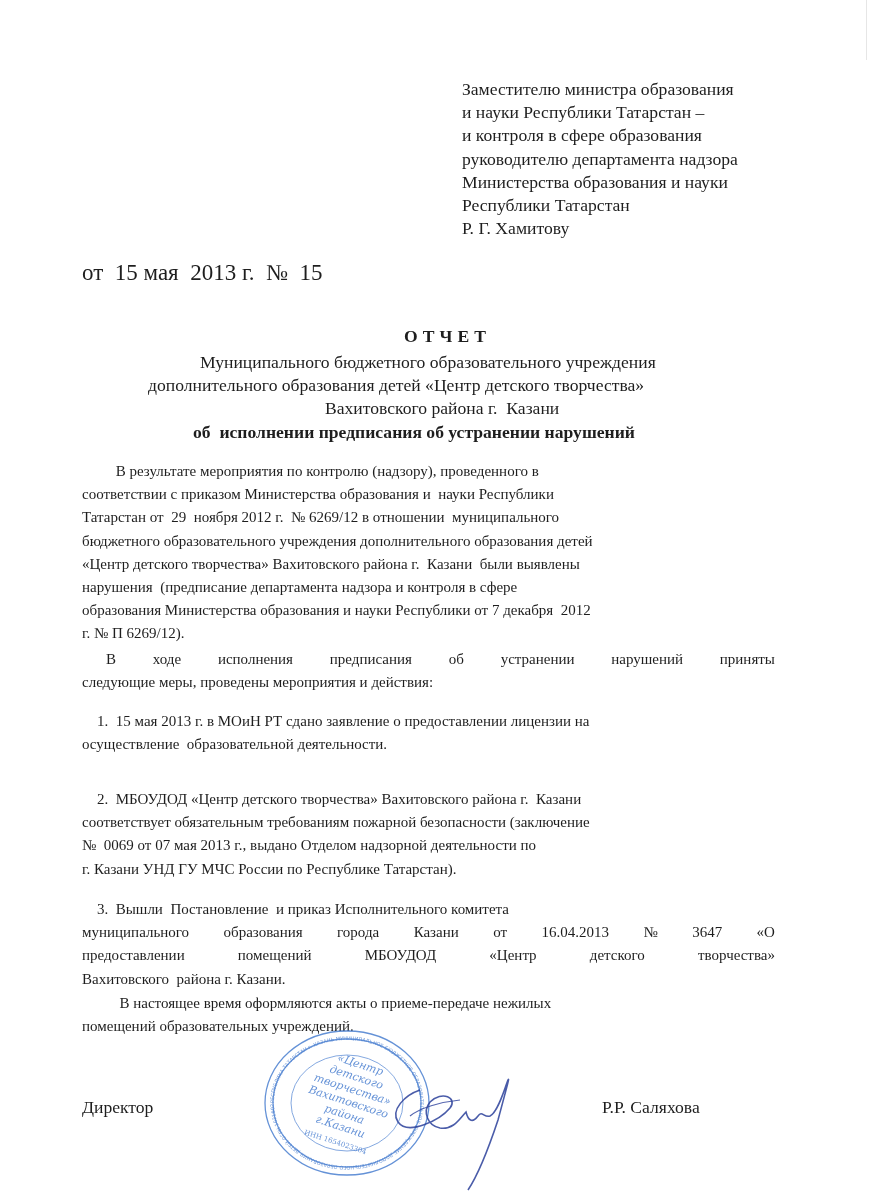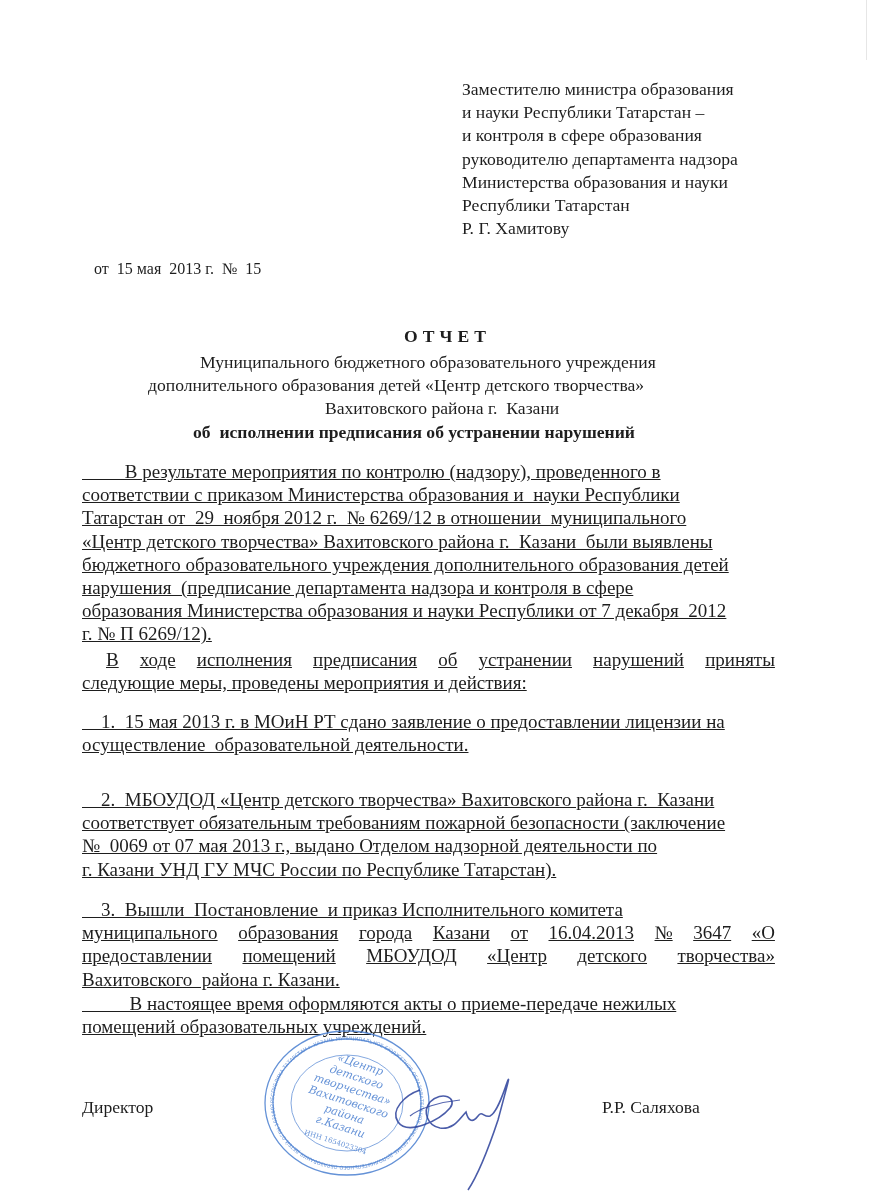--- a/index.html
+++ b/index.html
@@ -8,32 +8,32 @@
     font-family: "Liberation Serif", "DejaVu Serif", serif; color: #1e1e1e;
   }
   .page { position: absolute; left: 0; top: 0; width: 873px; height: 1200px; }
   .edge { position: absolute; right: 6px; top: 0; width: 1px; height: 60px; background: #e6e6e6; }
   .addressee {
     position: absolute; left: 462px; top: 78px; width: 400px;
     font-size: 17.6px; line-height: 23.2px;
   }
   .addressee div { white-space: nowrap; }
   .ref-line {
-    position: absolute; left: 82px; top: 260px; font-size: 16px; white-space: pre; margin-left: 12px;
+    position: absolute; left: 82px; top: 260px; font-size: 23px; white-space: pre;
   }
   .title {
     position: absolute; left: 0; top: 326px; width: 873px; text-align: center;
     font-weight: bold; font-size: 17.6px; letter-spacing: 5px; padding-left: 22px; box-sizing: border-box;
   }
   .subtitle div { position: absolute; font-size: 17.6px; white-space: pre; }
   .subtitle .s1 { left: 200px; top: 352px; }
   .subtitle .s2 { left: 148px; top: 375px; }
   .subtitle .s3 { left: 325px; top: 398px; }
   .subtitle .s4 { left: 193px; top: 422px; font-weight: bold; }
-  .para { position: absolute; left: 82px; width: 700px; font-size: 19px; line-height: 23.2px; text-decoration: underline; }
+  .para { position: absolute; left: 82px; width: 700px; font-size: 15px; line-height: 23.2px; }
   .para div { white-space: pre; }
   .justify-line { display: flex; justify-content: space-between; width: 693px; white-space: normal !important; }
   .justify-line span { white-space: pre; }
   .p1 { top: 460px; }
   .p2 { top: 648px; }
   .p3 { top: 710px; }
   .p4 { top: 788px; }
   .p5 { top: 898px; }
   .p6 { top: 992px; }
   .sign-row { position: absolute; top: 1097px; font-size: 17.6px; }
@@ -66,22 +66,22 @@
     <div class="s1">Муниципального бюджетного образовательного учреждения</div>
     <div class="s2">дополнительного образования детей «Центр детского творчества»</div>
     <div class="s3">Вахитовского района г.  Казани</div>
     <div class="s4">об  исполнении предписания об устранении нарушений</div>
   </div>
 
   <div class="para p1">
     <div>         В результате мероприятия по контролю (надзору), проведенного в</div>
     <div>соответствии с приказом Министерства образования и  науки Республики</div>
     <div>Татарстан от  29  ноября 2012 г.  № 6269/12 в отношении  муниципального</div>
+    <div>бюджетного образовательного учреждения дополнительного образования детей</div>
     <div>«Центр детского творчества» Вахитовского района г.  Казани  были выявлены</div>
-    <div>бюджетного образовательного учреждения дополнительного образования детей</div>
     <div>нарушения  (предписание департамента надзора и контроля в сфере</div>
     <div>образования Министерства образования и науки Республики от 7 декабря  2012</div>
     <div>г. № П 6269/12).</div>
   </div>
 
   <div class="para p2">
     <div class="justify-line" style="padding-left:24px; width:669px;">
       <span>В</span>
       <span>ходе</span>
       <span>исполнения</span>

